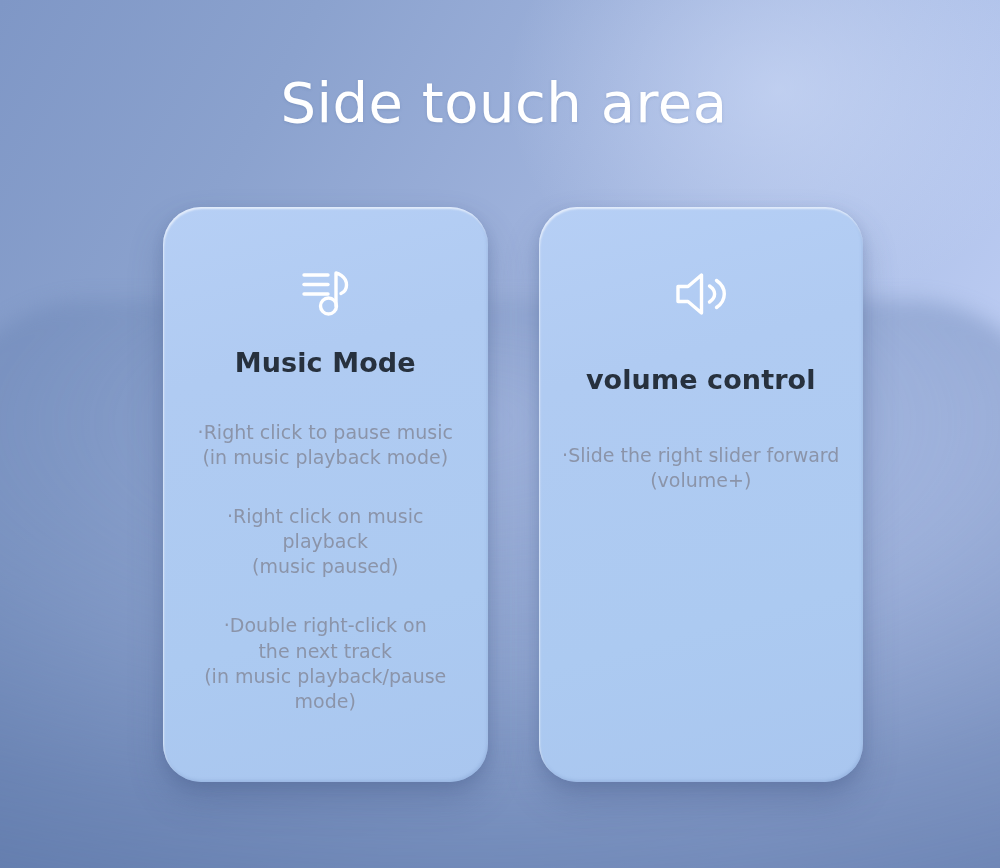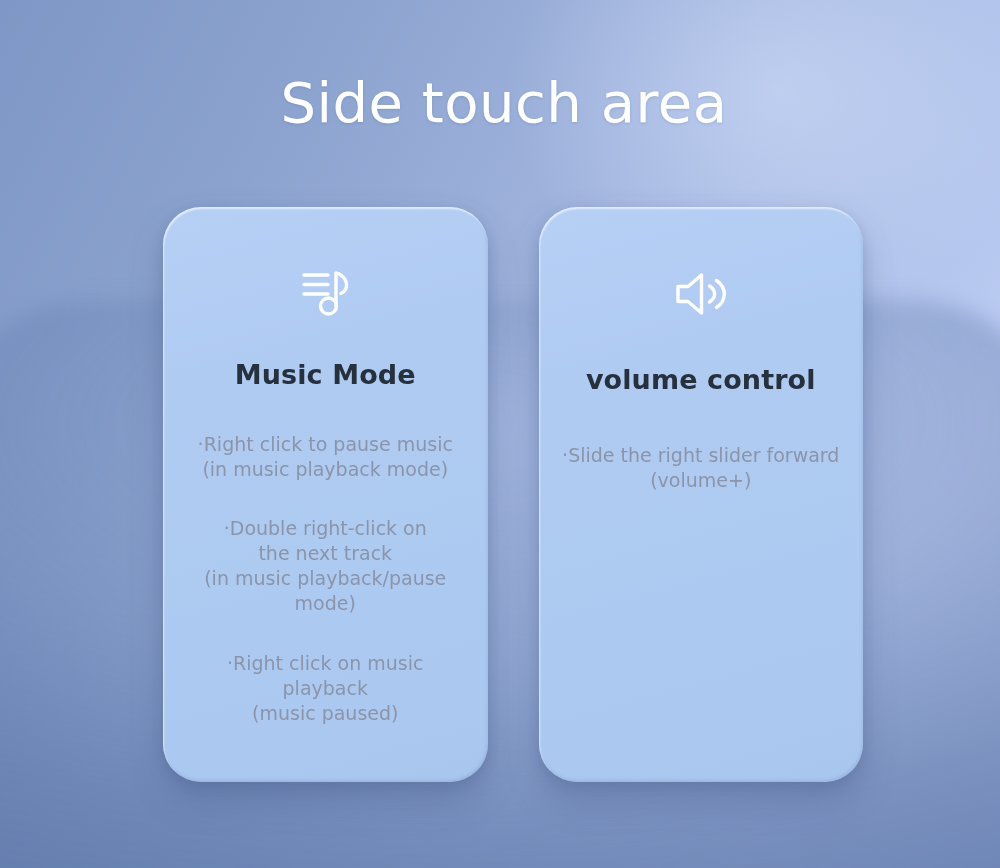--- a/index.html
+++ b/index.html
@@ -108,21 +108,21 @@
   .card-icon {
     margin-top: 54px;
     height: 62px;
     display: flex;
     align-items: center;
     justify-content: center;
   }
   .card-icon svg { display: block; }
 
   .card-title {
-    margin-top: 36px;
+    margin-top: 24px;
     color: #27313e;
     font-size: 27px;
     font-weight: 700;
     letter-spacing: 0.1px;
     text-align: center;
     line-height: 1.15;
   }
 
   .card-body {
     margin-top: 42px;
@@ -168,25 +168,25 @@
           <path d="M42 45 V12 C42 12 52.5 14.5 52.5 24 C52.5 28.5 49.5 31.5 47 32.5"></path>
           <circle cx="34.5" cy="45" r="8"></circle>
         </svg>
       </div>
 
       <div class="card-title">Music Mode</div>
 
       <div class="card-body">
         <div class="bullet">·Right click to pause music
 (in music playback mode)</div>
+        <div class="bullet">·Right click on music playback
+(music paused)</div>
         <div class="bullet">·Double right-click on
 the next track
 (in music playback/pause mode)</div>
-        <div class="bullet">·Right click on music playback
-(music paused)</div>
       </div>
     </div>
 
     <div class="card" id="card-volume">
 
       <div class="card-icon">
         <svg width="62" height="62" viewBox="0 0 62 62" fill="none" stroke="#ffffff" stroke-width="3.4" stroke-linecap="round" stroke-linejoin="round">
           <path d="M8 23.5 H18 L31.5 12 V50 L18 38.5 H8 Z"></path>
           <path d="M39.5 23 C42.8 25.2 44.6 28 44.6 31 C44.6 34 42.8 36.8 39.5 39"></path>
           <path d="M46.5 17.5 C51.6 21 54.3 25.9 54.3 31 C54.3 36.1 51.6 41 46.5 44.5"></path>

